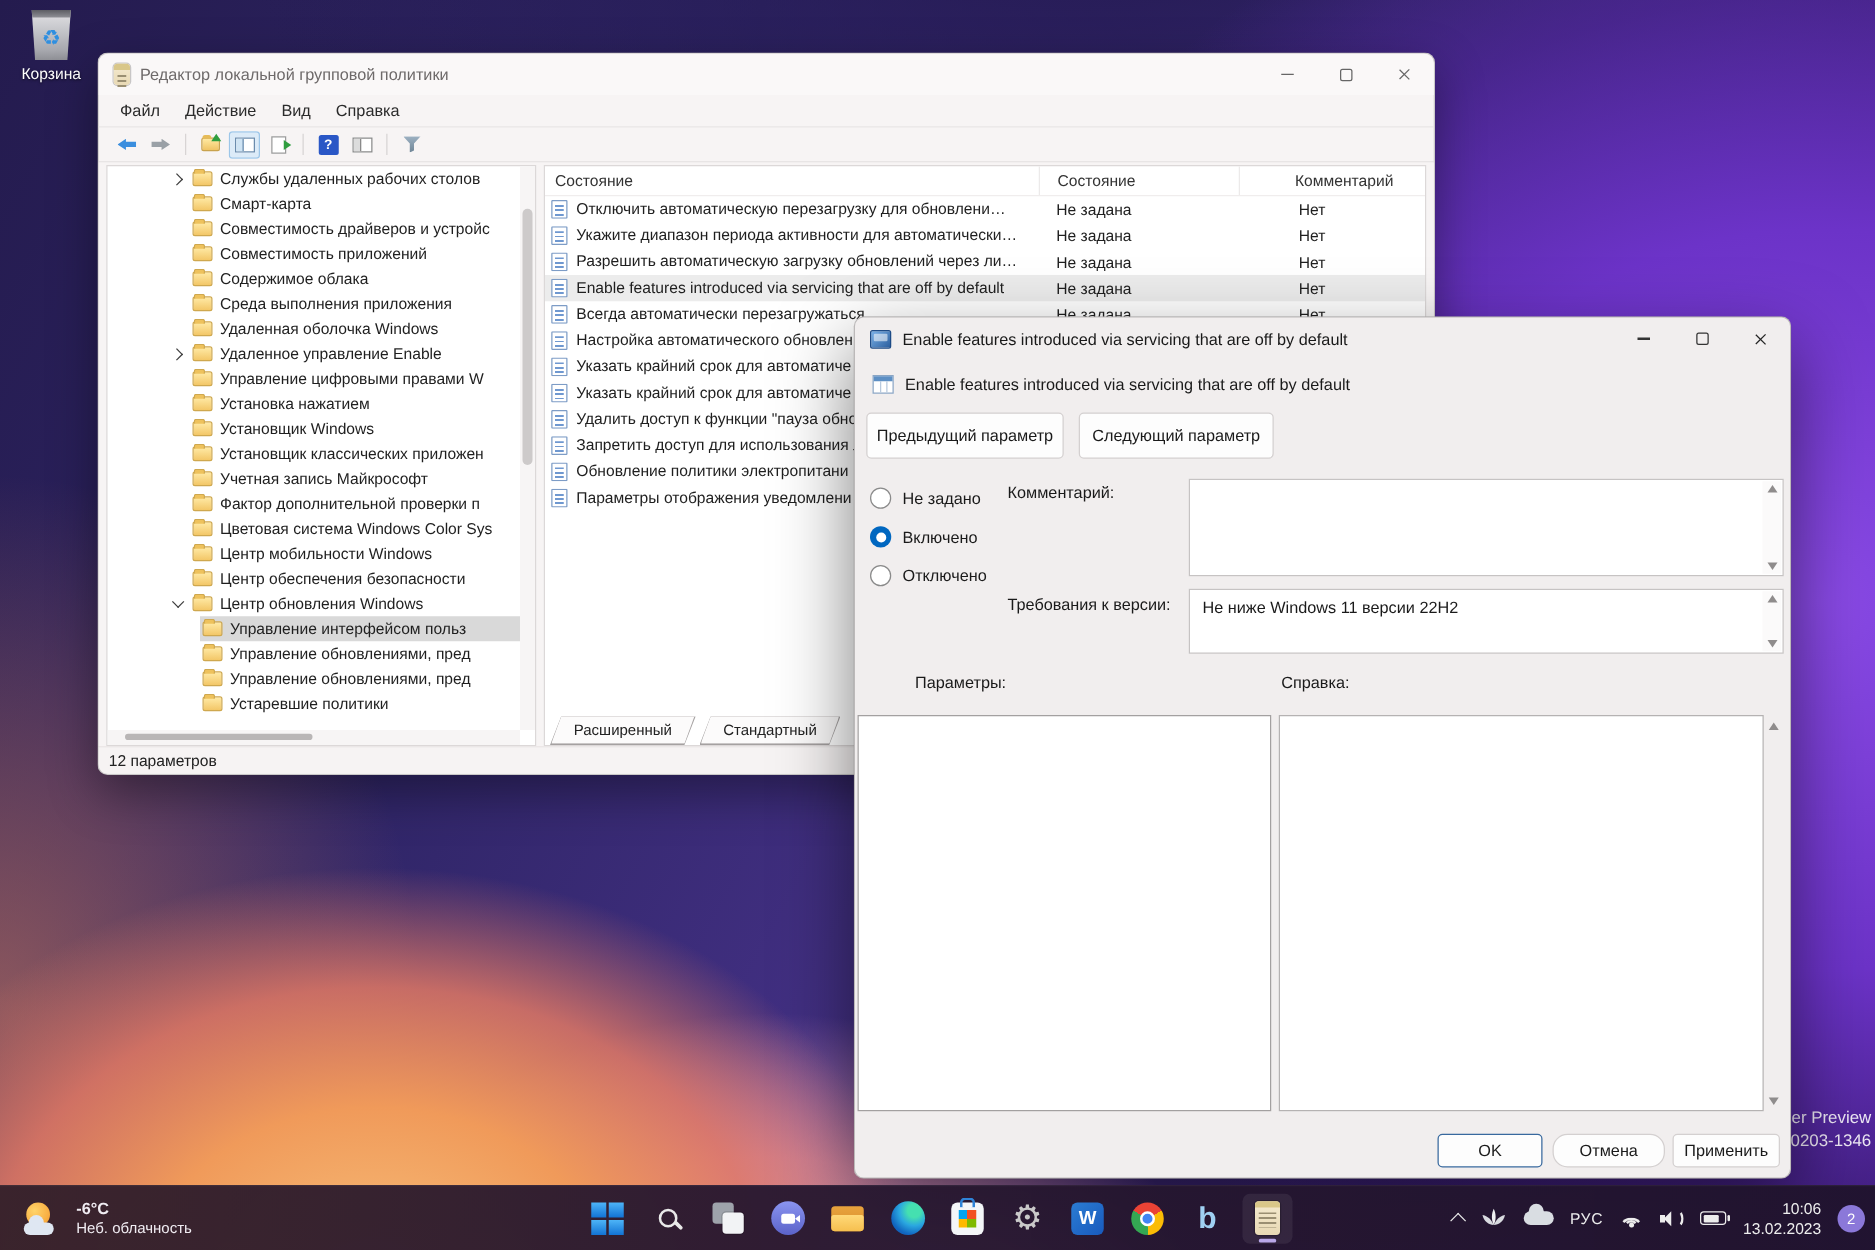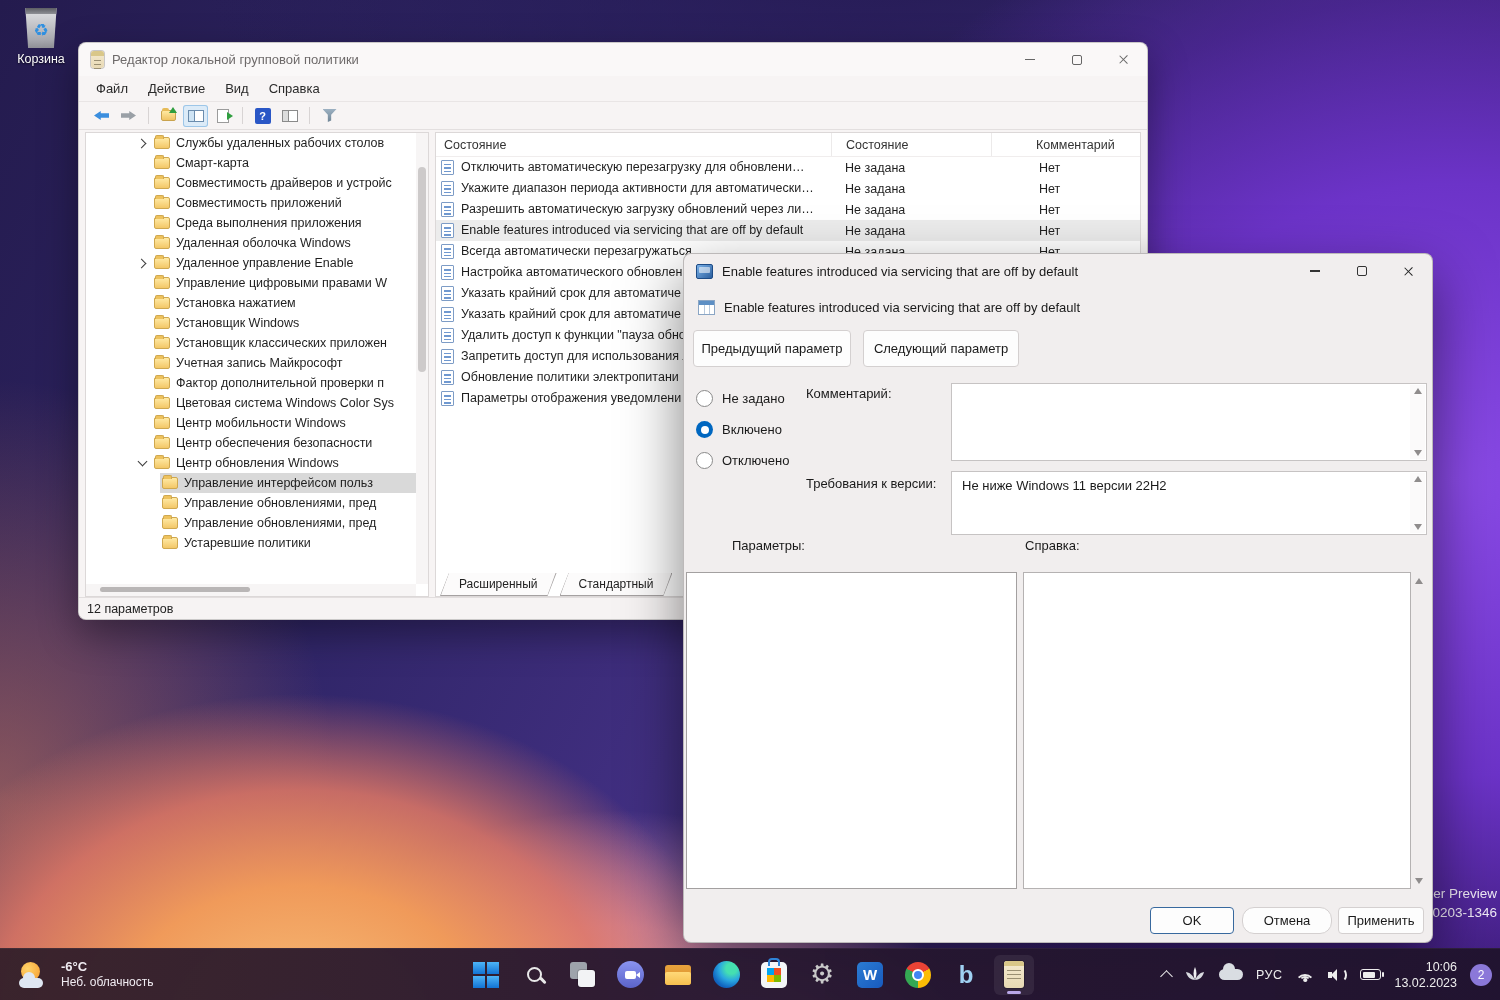--- a/index.html
+++ b/index.html
@@ -286,20 +286,27 @@
               <span class="chev"></span>
               <span class="row-body">
                 <span class="folder-ic"></span>
                 <span class="t-label">Совместимость приложений</span>
               </span>
             </div>
             <div class="tree-row">
               <span class="chev"></span>
               <span class="row-body">
                 <span class="folder-ic"></span>
+                <span class="t-label">Содержимое облака</span>
+              </span>
+            </div>
+            <div class="tree-row">
+              <span class="chev"></span>
+              <span class="row-body">
+                <span class="folder-ic"></span>
                 <span class="t-label">Среда выполнения приложения</span>
               </span>
             </div>
             <div class="tree-row">
               <span class="chev"></span>
               <span class="row-body">
                 <span class="folder-ic"></span>
                 <span class="t-label">Удаленная оболочка Windows</span>
               </span>
             </div>
@@ -574,21 +581,21 @@
 
     <span class="lab" style="left:122px;top:132px;">Комментарий:</span>
     <div class="box" style="left:267px;top:129px;width:476px;height:78px;">
       <span class="sb-col">
           <span class="tri-up"></span>
           <span class="tri-down"></span>
         </span>
     </div>
 
     <span class="lab" style="left:122px;top:222px;">Требования к версии:</span>
-    <div class="box" style="left:267px;top:217px;width:476px;height:64px;">
+    <div class="box" style="left:267px;top:217px;width:476px;height:52px;">
       <div class="version-text">Не ниже Windows 11 версии 22H2</div>
       <span class="sb-col">
           <span class="tri-up"></span>
           <span class="tri-down"></span>
         </span>
     </div>
 
     <span class="lab" style="left:7px;top:284px;margin-left:41px;">Параметры:</span>
     <span class="lab" style="left:341px;top:284px;">Справка:</span>
     <div class="box" style="left:2px;top:318px;width:331px;height:317px;border-color:#a3a0a0;"></div>

